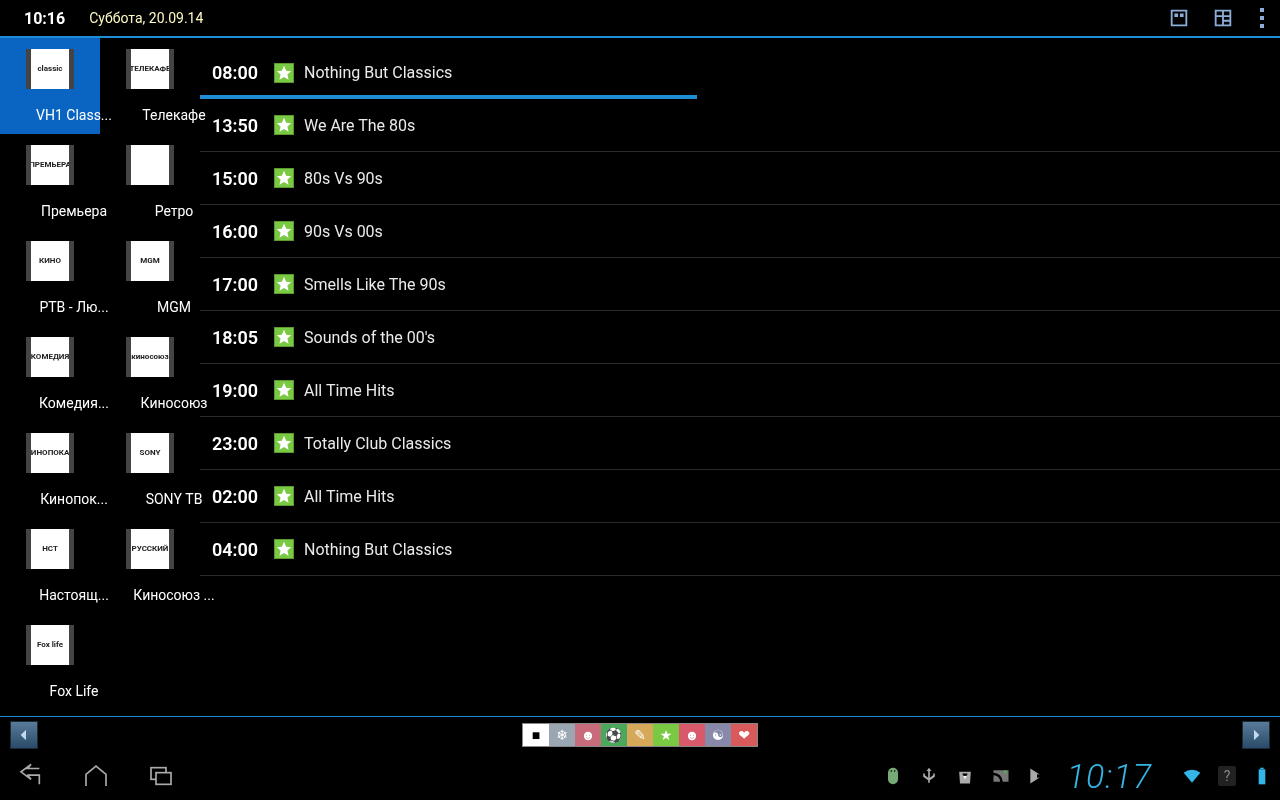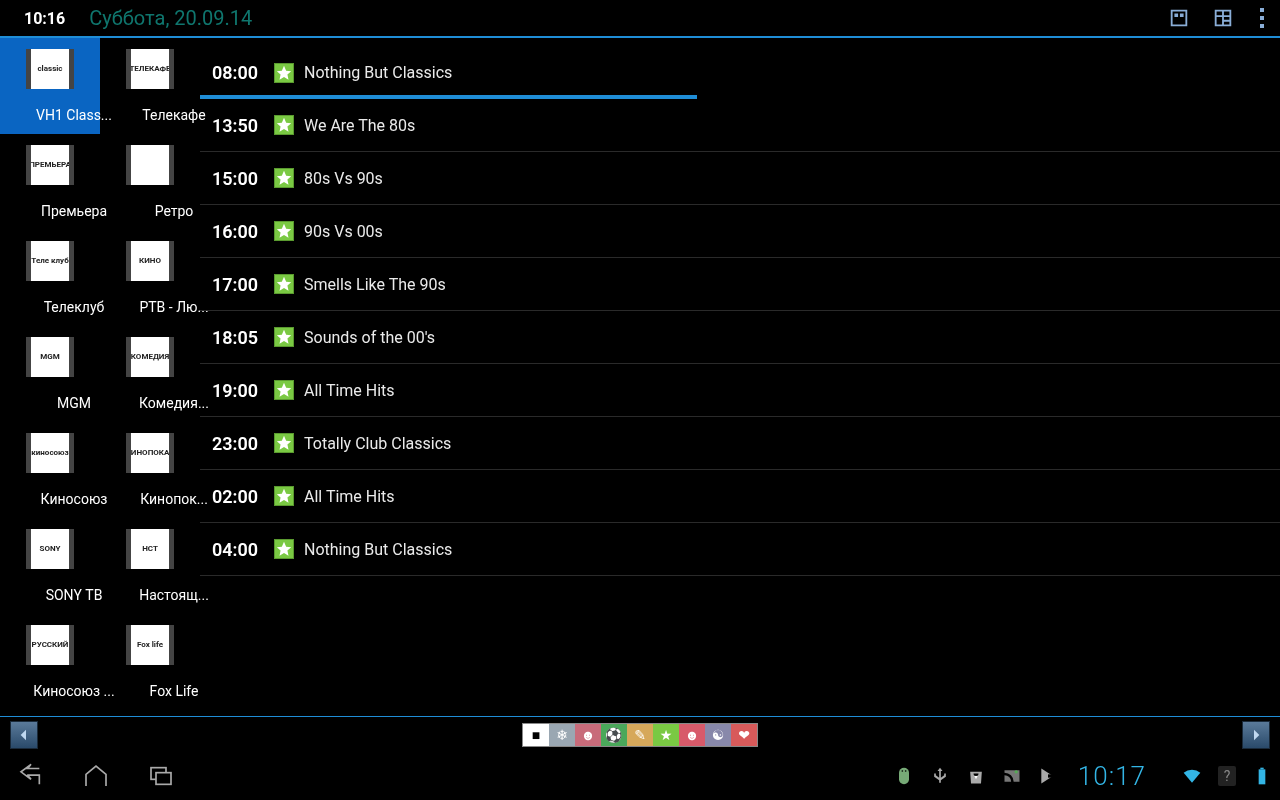--- a/index.html
+++ b/index.html
@@ -16,21 +16,21 @@
   }
   
   .top-bar {
     height: 38px;
     border-bottom: 2px solid #1f8dd6;
     display: flex; align-items: center;
     padding: 0 12px 0 24px;
     gap: 24px;
   }
   .top-time { font-size: 16px; font-weight: 700; }
-  .top-date { font-size: 20px; color: #0f766e; }
+  .top-date { font-size: 14px; color: #fef9c3; }
   .spacer { flex: 1; }
   .top-icons { display: flex; gap: 22px; align-items: center; }
   .top-icon { width: 22px; height: 22px; fill: #8aaed8; cursor: pointer; }
   .dots { display: flex; flex-direction: column; gap: 4px; padding: 0 4px; }
   .dots span { width: 4px; height: 4px; background: #8aaed8; }
 
   
   .content { flex: 1; display: flex; overflow: hidden; }
 
   
@@ -124,21 +124,21 @@
   .android-bar {
     height: 48px;
     background: #000;
     display: flex; align-items: center;
     padding: 0 8px 0 16px;
     gap: 35px;
   }
   .nav-btn { width: 30px; height: 30px; fill: #aaa; stroke: #aaa; cursor: pointer; }
   .status-area { flex: 1; display: flex; justify-content: flex-end; align-items: center; gap: 16px; }
   .status-area svg { width: 20px; height: 20px; fill: #aaa; }
-  .clock { font-size: 26px; color: #33b5e5; font-weight: 300; letter-spacing: 1px; margin: 0 20px 0 4px; }
+  .clock { font-size: 34px; color: #33b5e5; font-weight: 300; letter-spacing: 1px; margin: 0 14px 0 4px; font-style: italic; }
   .wifi-icon, .batt-icon { width: 22px; height: 22px; }
   .qmark {
     position: relative; width: 18px; height: 20px;
     display: flex; align-items: center; justify-content: center;
     font-size: 14px; color: #888; background: #222; border-radius: 2px;
   }
 </style>
 </head>
 <body>
 
@@ -173,24 +173,20 @@
     <div class="channel-logo">ТЕЛЕКАФЕ</div>
     <div class="channel-name">Телекафе</div>
         </div>
         <div class="channel-cell">
     <div class="channel-logo">ПРЕМЬЕРА</div>
     <div class="channel-name">Премьера</div>
         </div>
         <div class="channel-cell">
     <div class="channel-logo"></div>
     <div class="channel-name">Ретро</div>
-        </div>
-        <div class="channel-cell">
-    <div class="channel-logo">Теле клуб</div>
-    <div class="channel-name">Телеклуб</div>
         </div>
         <div class="channel-cell">
     <div class="channel-logo">КИНО</div>
     <div class="channel-name">РТВ - Лю...</div>
         </div>
         <div class="channel-cell">
     <div class="channel-logo">MGM</div>
     <div class="channel-name">MGM</div>
         </div>
         <div class="channel-cell">

